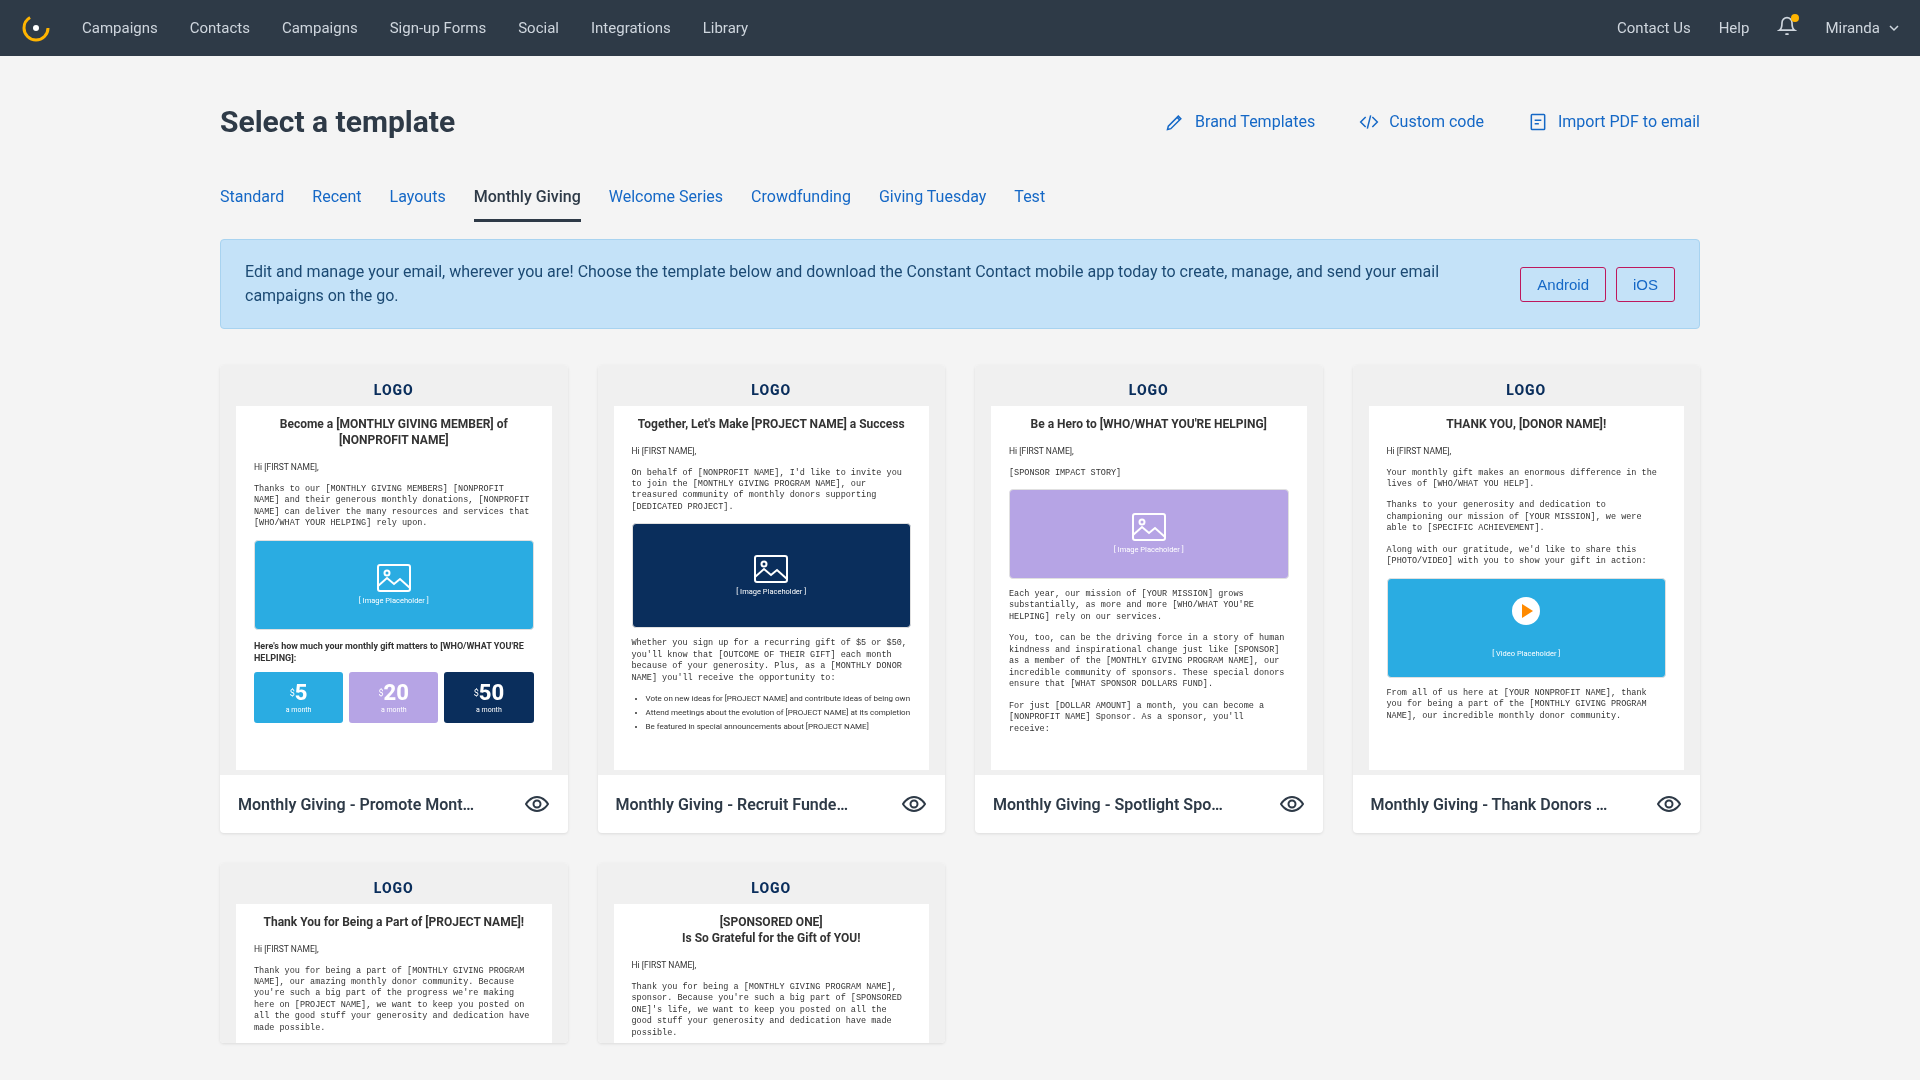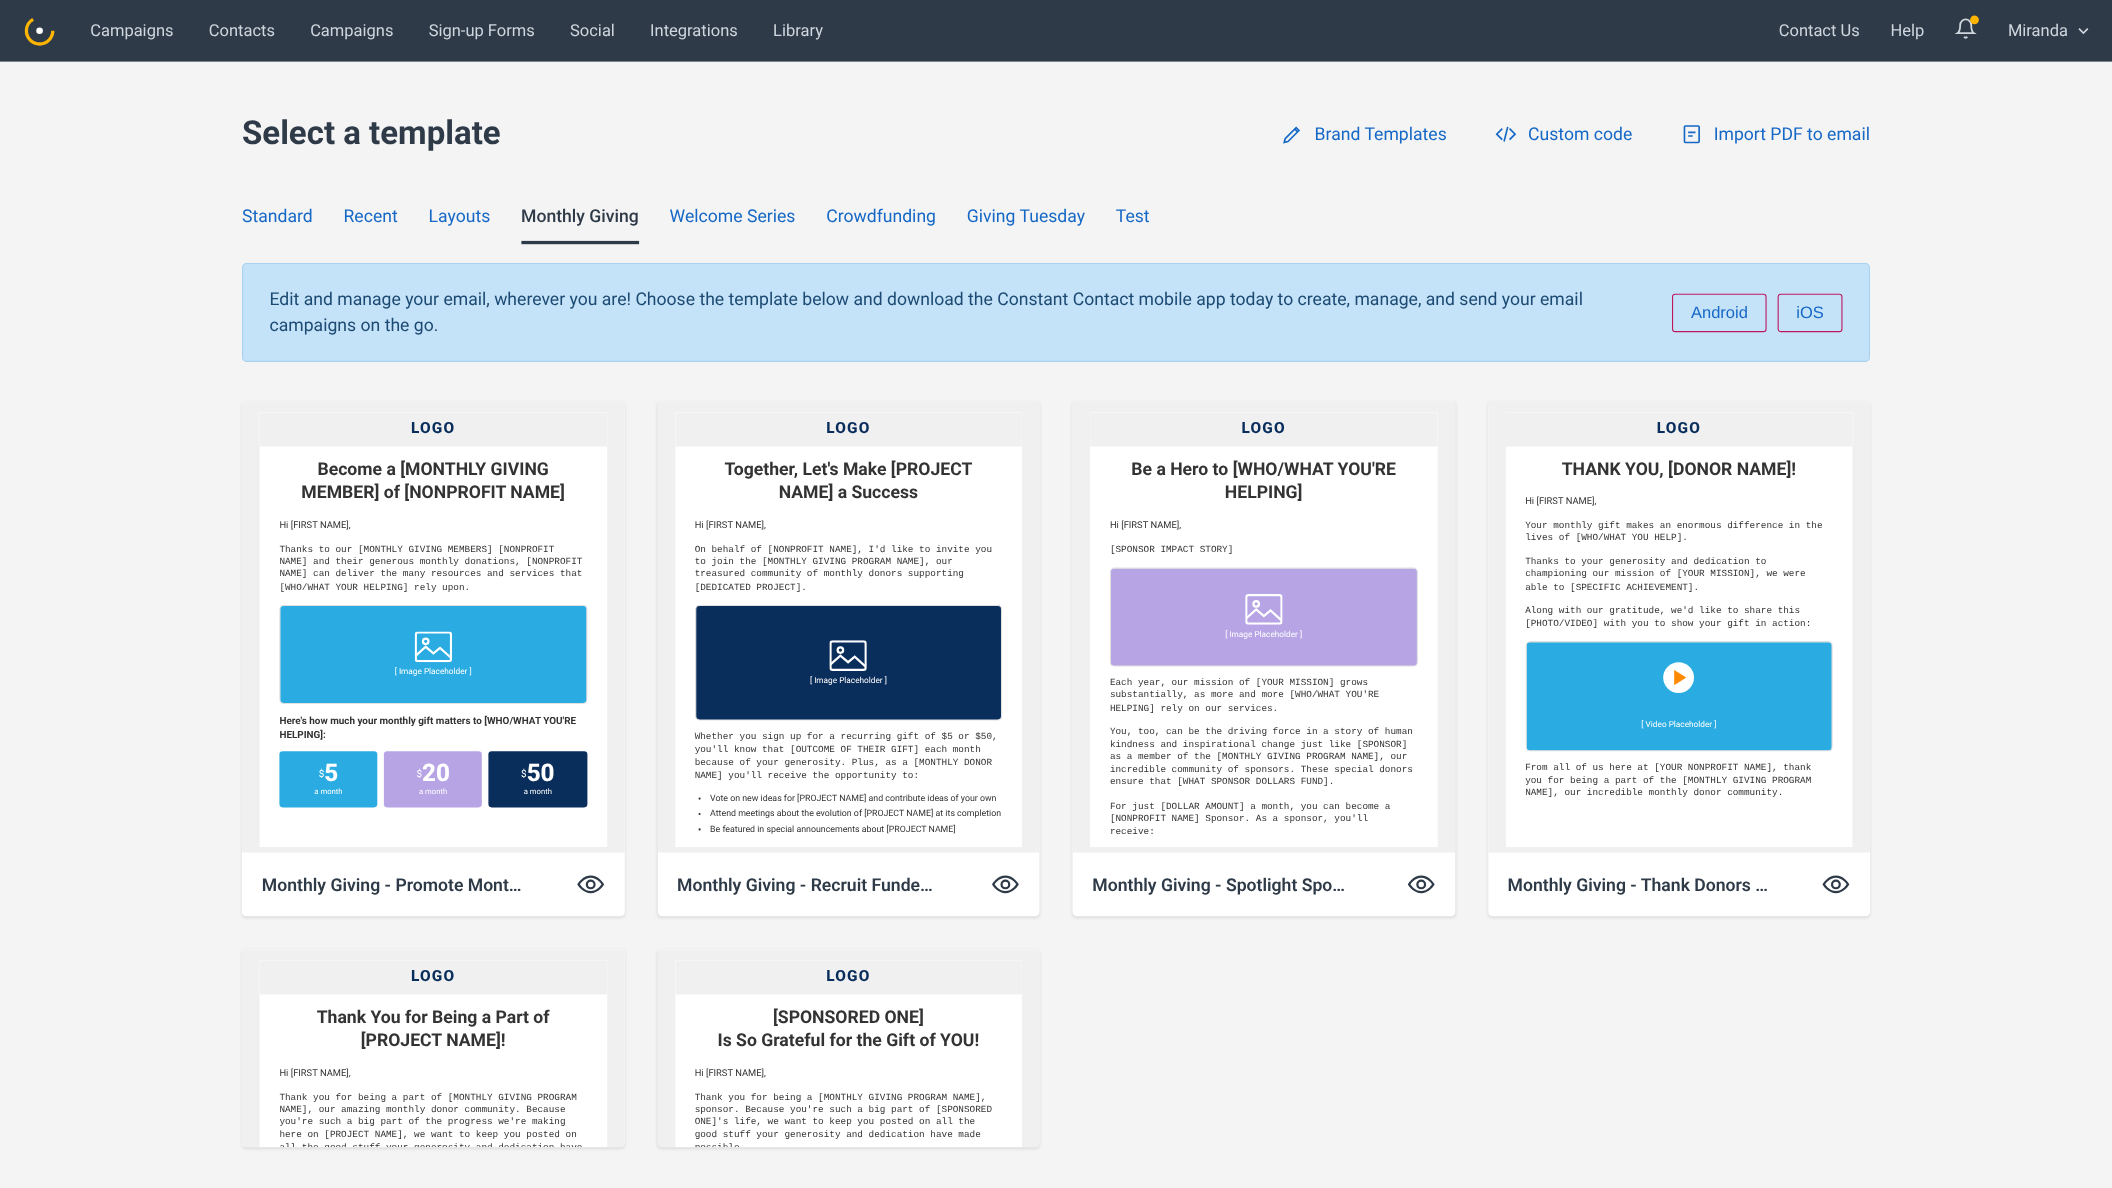--- a/index.html
+++ b/index.html
@@ -37,21 +37,21 @@
 .banner-text { flex:1; color:#1c4a73; font-size:16px; line-height:1.5; }
 .banner-btns { display:flex; gap:10px; }
 .banner-btn { border:1px solid #be185d; color:#1568c6; background:transparent; border-radius:3px; padding: 8px 16px; font-size:15px; cursor:pointer; }
 
 
 .grid { display:grid; grid-template-columns: repeat(4, 1fr); gap: 30px; }
 .card { background:#fff; border-radius:4px; box-shadow: 0 1px 3px rgba(0,0,0,0.1); overflow:hidden; cursor:pointer; }
 .preview { height: 410px; background:#f0f0f0; padding: 10px 16px 16px 16px; overflow:hidden; }
 .prev-inner { background:#fff; height: 395px; padding: 0 18px; overflow:hidden; font-size:9px; color:#333; line-height:1.35; }
 .prev-logo { text-align:center; font-weight:800; color:#0a2e5c; letter-spacing:1px; font-size:14px; padding:6px 0; background:#f0f0f0; margin: 0 -18px 10px -18px; }
-.prev-head { text-align:center; font-weight:700; font-size:16px; margin-bottom:14px; padding: 0 6px; }
+.prev-head { text-align:center; font-weight:700; font-size:12px; margin-bottom:14px; padding: 0 6px; }
 .prev-hi { font-size:8.5px; margin-bottom:10px; }
 .prev-body { font-size:8.5px; margin-bottom:10px;font-family:Liberation Mono, monospace; }
 .img-ph { border-radius:4px; height:90px; display:flex; flex-direction:column; align-items:center; justify-content:center; color:#fff; font-size:8px; margin-bottom:10px; position:relative; border:1px solid #e0e0e0; }
 .img-ph.blue { background:#2aace2; }
 .img-ph.navy { background:#0a2e5c; height:105px; }
 .img-ph.purple { background:#b6a4e5; }
 .img-ph.video { background:#2aace2; height:100px;gap:20px; }
 .img-ph svg { width:34px; height:28px; }
 .img-ph .cap { margin-top:4px; font-size:7.5px; }
 .play-circle { width:28px; height:28px; background:#fff; border-radius:50%; display:flex; align-items:center; justify-content:center; }
@@ -204,21 +204,21 @@
           <div class="img-ph navy">
             <svg viewBox="0 0 34 28" fill="none" stroke="#fff" stroke-width="2">
                 <rect x="1" y="1" width="32" height="26" rx="2"></rect>
                 <circle cx="10" cy="9" r="2.5"></circle>
                 <path d="M1 22l9-8 7 6 6-5 10 9"></path>
               </svg>
             <span class="cap">[ Image Placeholder ]</span>
           </div>
           <div class="prev-body">Whether you sign up for a recurring gift of $5 or $50, you'll know that [OUTCOME OF THEIR GIFT] each month because of your generosity. Plus, as a [MONTHLY DONOR NAME] you'll receive the opportunity to:</div>
           <ul class="bullets">
-            <li>Vote on new ideas for [PROJECT NAME] and contribute ideas of your own</li>
+            <li>Vote on new ideas for [PROJECT NAME] and contribute ideas of being own</li>
             <li>Attend meetings about the evolution of [PROJECT NAME] at its completion</li>
             <li>Be featured in special announcements about [PROJECT NAME]</li>
           </ul>
         </div>
       </div>
       <div class="card-foot">
         <span class="card-title">Monthly Giving - Recruit Funde…</span>
         <svg class="eye" viewBox="0 0 26 26" fill="none" stroke="#2e3a47" stroke-width="2">
             <path d="M2 13s4-7 11-7 11 7 11 7-4 7-11 7S2 13 2 13z"></path>
             <circle cx="13" cy="13" r="3.5"></circle>

